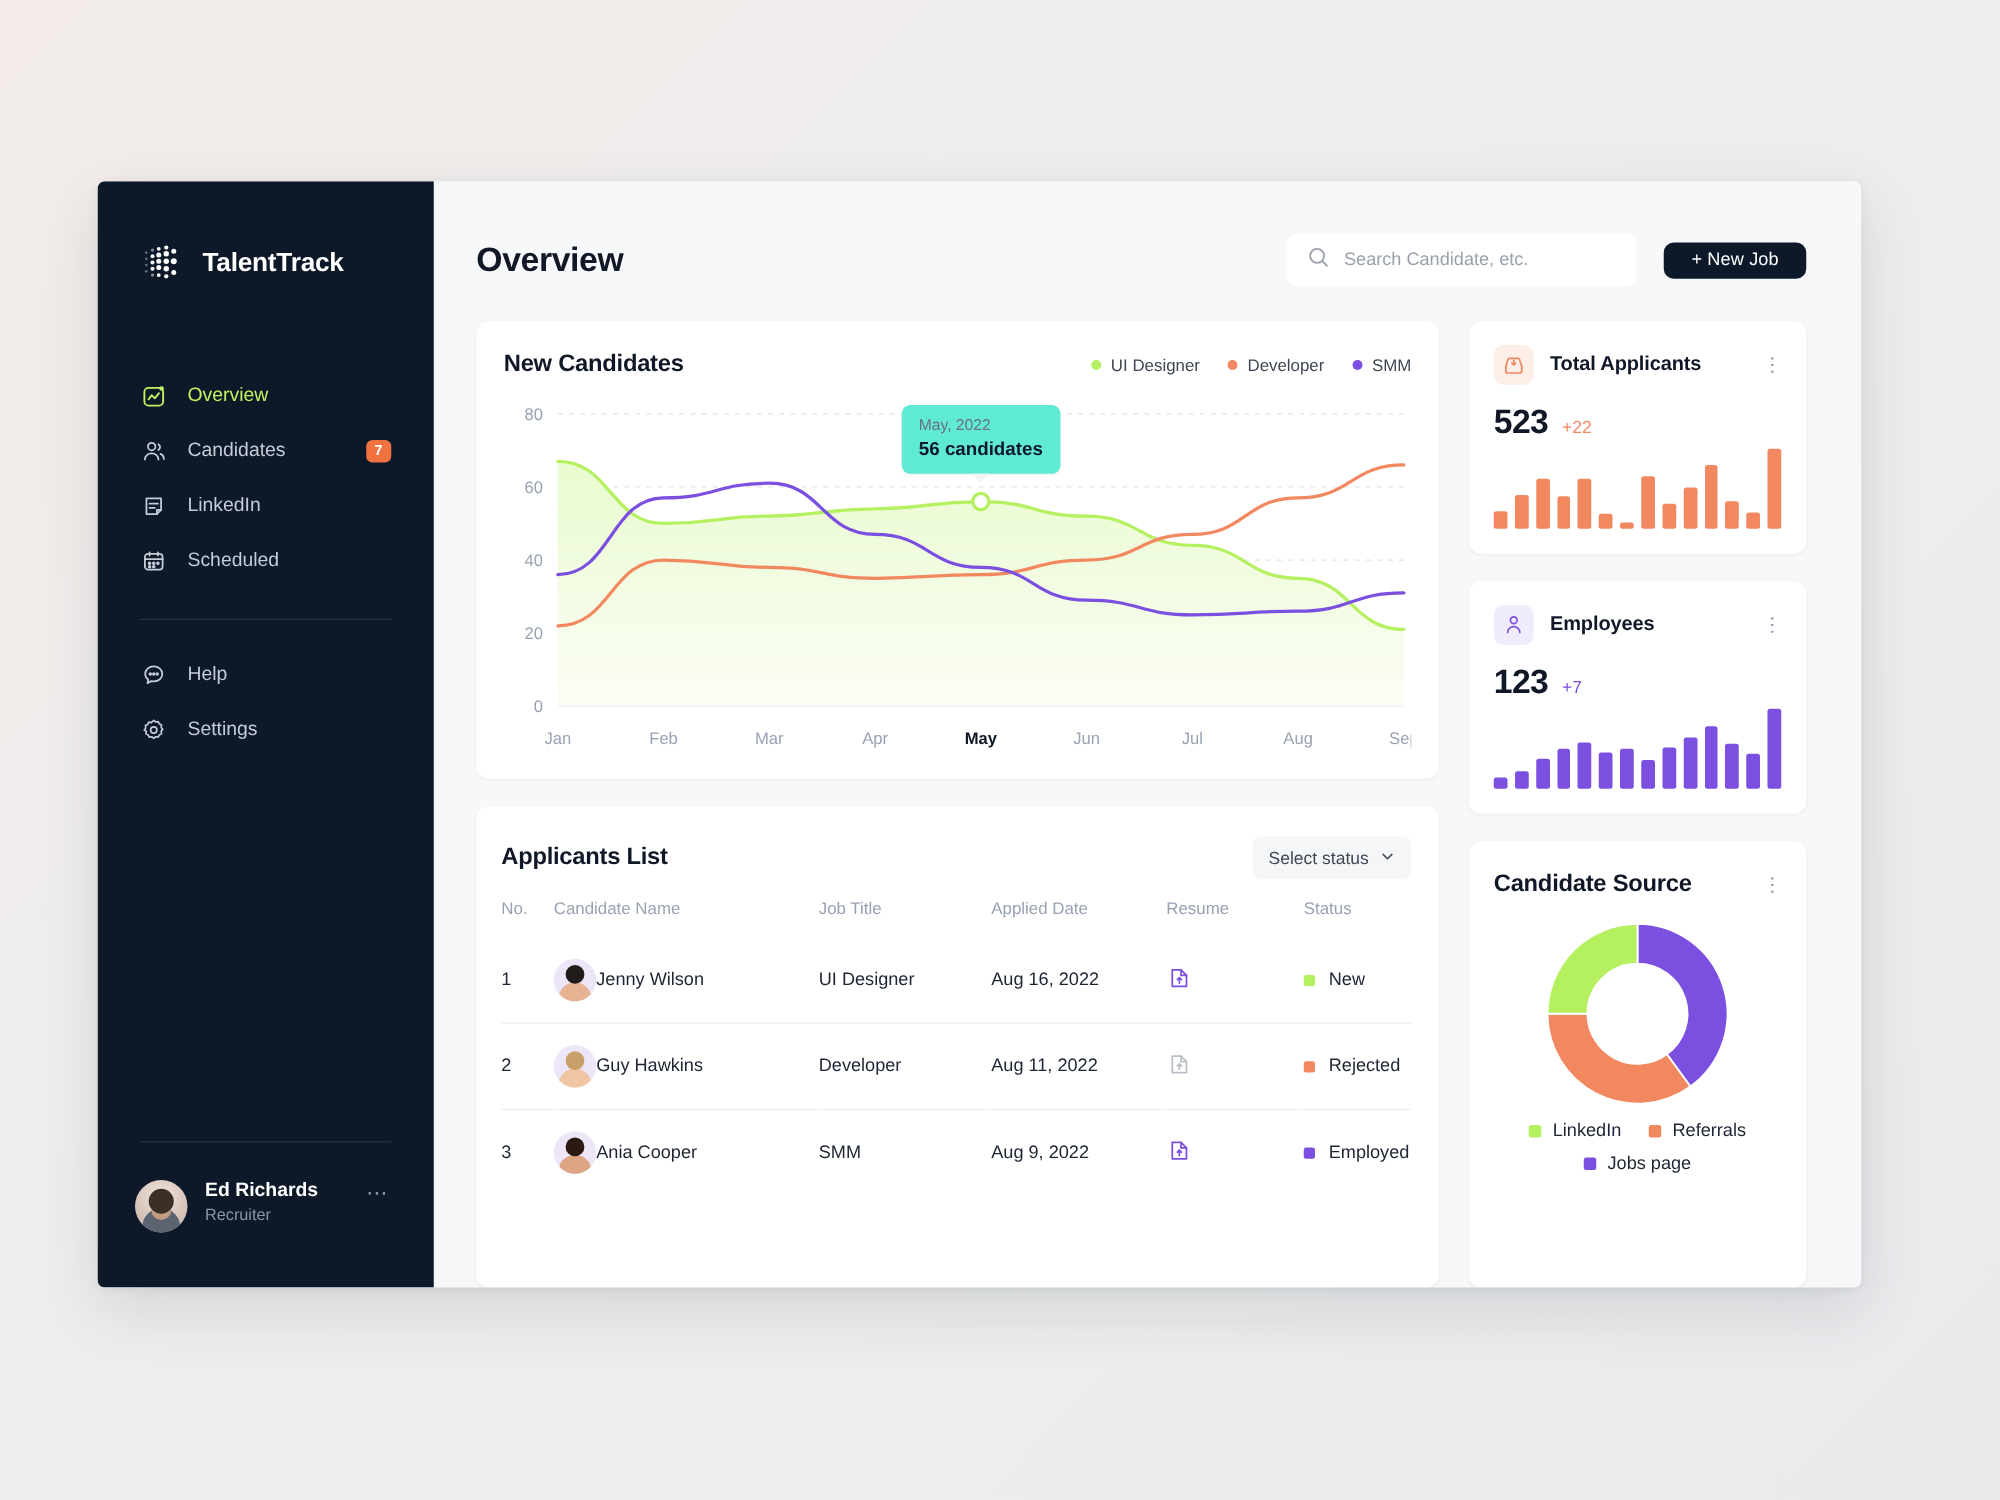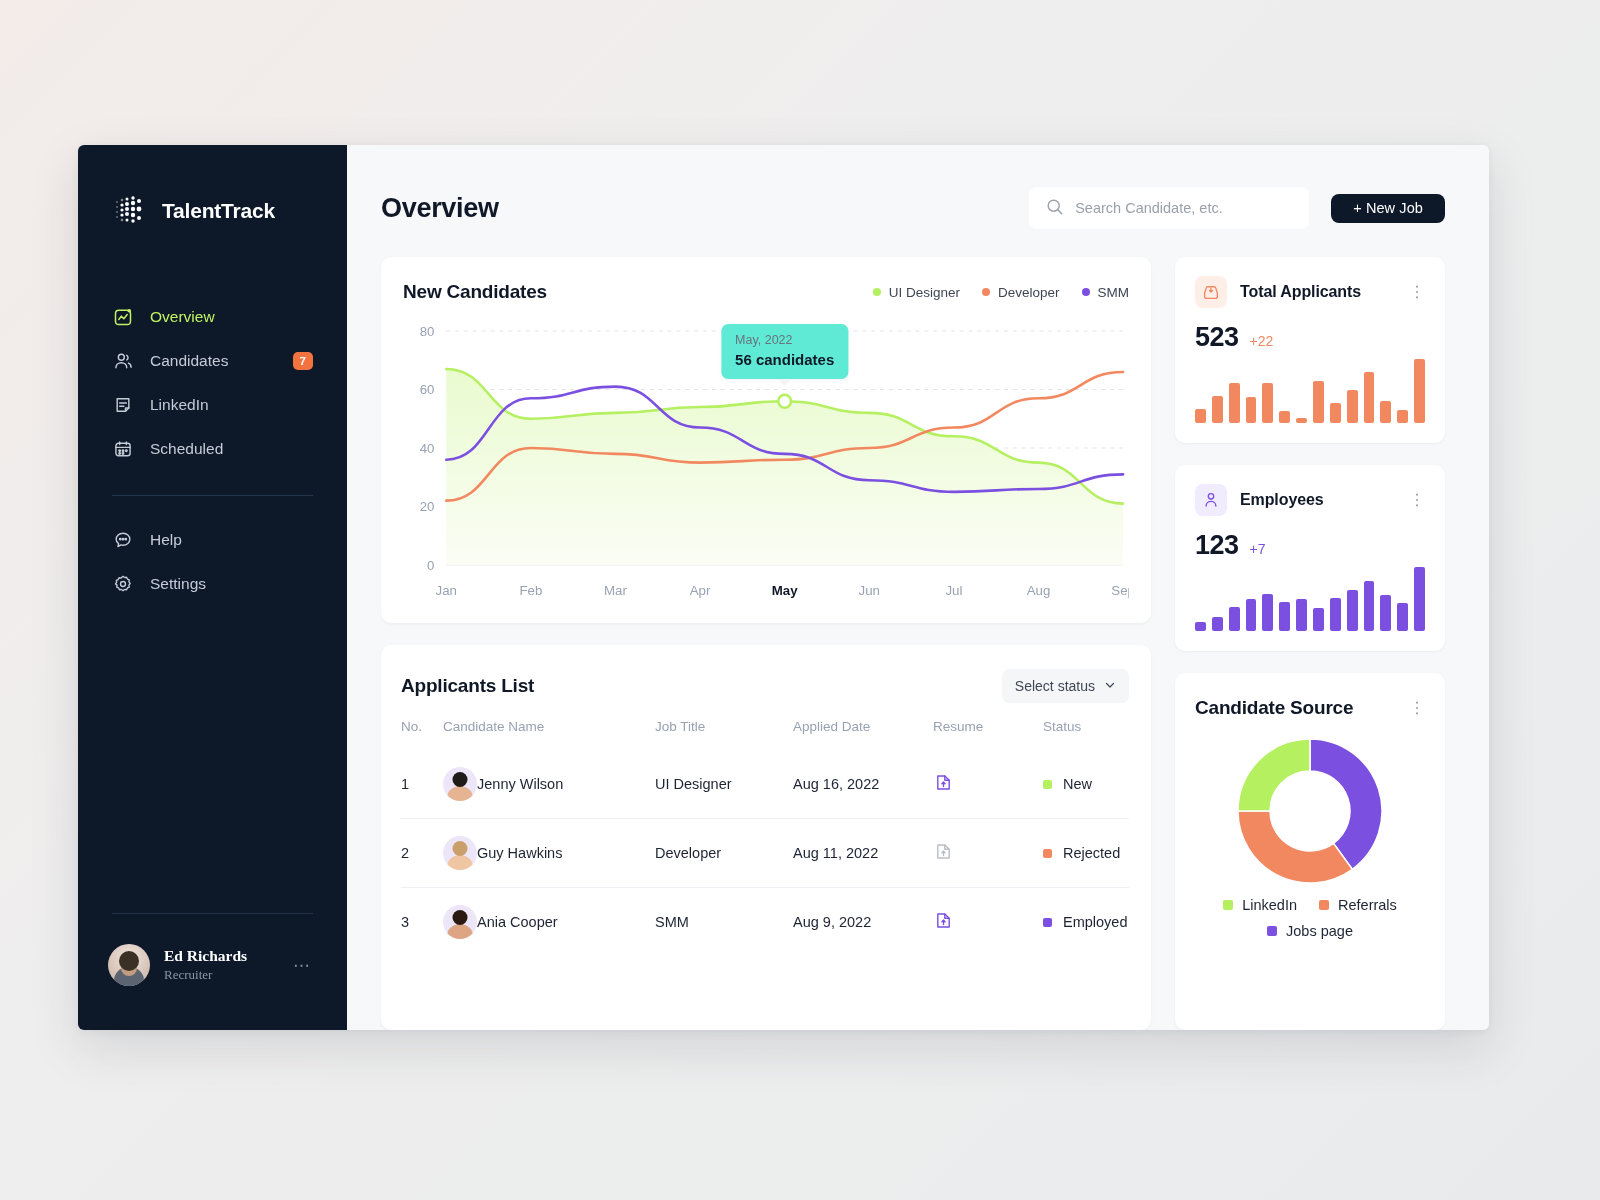--- a/index.html
+++ b/index.html
@@ -48,21 +48,21 @@
     background: #f2733f; color: #fff;
     font-size: 11.5px; font-weight: 600;
     border-radius: 5px;
     padding: 2px 7px; line-height: 1.3;
   }
   .nav-divider { height: 1px; background: #243449; margin: 26px 34px 24px; }
   .nav-bottom { display:flex; flex-direction:column; gap:4px; padding: 0 22px; }
 
   .user-wrap { margin-top: auto; padding: 0 0 44px; }
   .user-divider { height:1px; background:#243449; margin: 0 34px 30px; }
-  .user { display: flex; align-items: center; gap: 14px; padding: 0 30px; font-family: Liberation Serif, serif; }
+  .user { display: flex; gap: 14px; padding: 0 30px; }
   .avatar-ring {
     width: 42px; height: 42px; border-radius: 50%;
     background: radial-gradient(circle at 50% 32%, #f0e4dc 0%, #d9c6bb 55%, #c2aca0 100%);
     flex-shrink: 0; position: relative; overflow: hidden;
   }
   .avatar-ring::after{
     content:""; position:absolute; left:50%; top:54%;
     width:30px; height:26px; transform:translateX(-50%);
     border-radius:14px 14px 4px 4px; background:#5c6472;
   }

